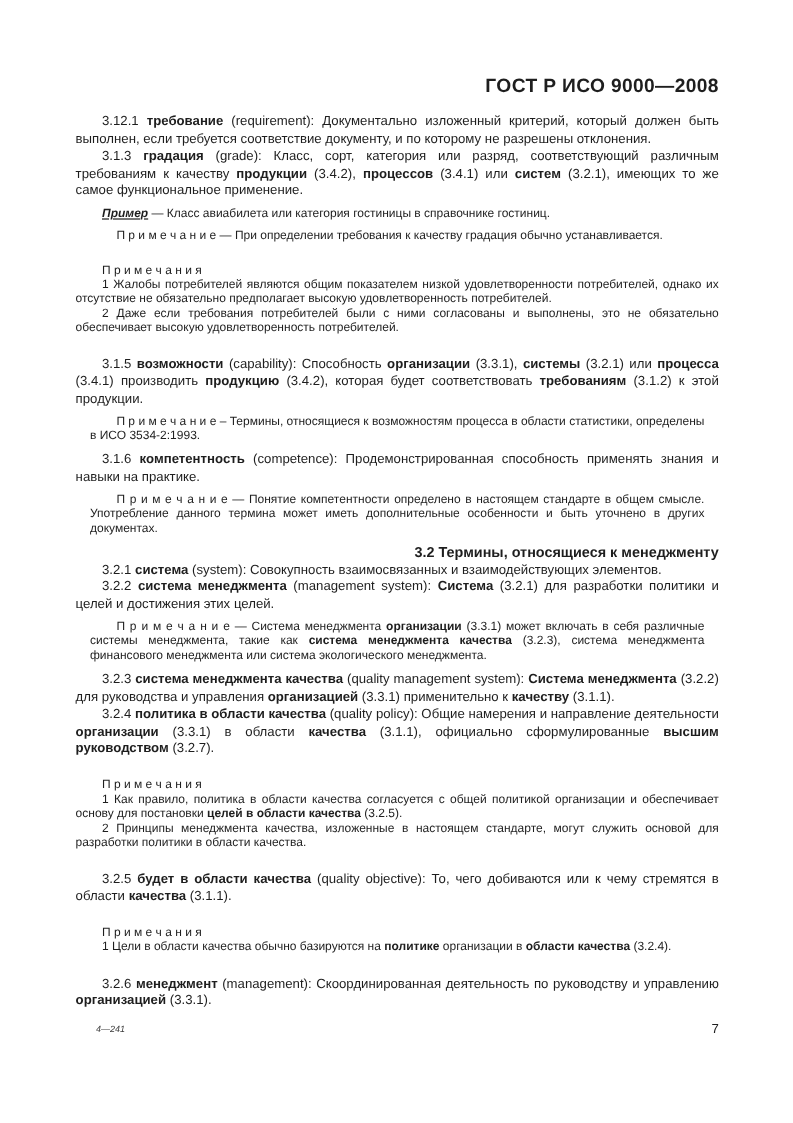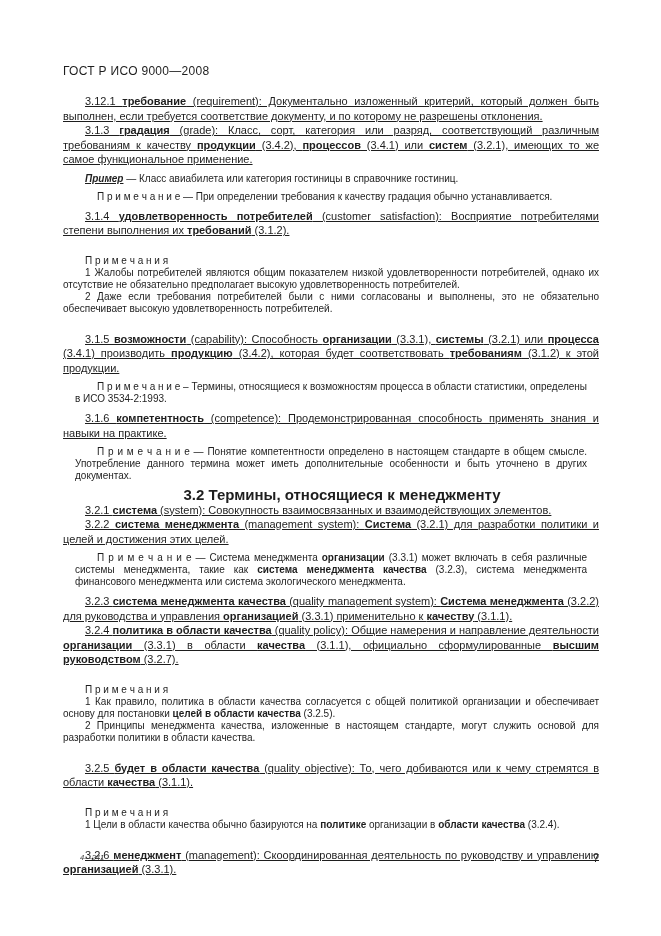--- a/index.html
+++ b/index.html
@@ -14,43 +14,42 @@
     background: #ffffff;
     font-family: "Liberation Sans", sans-serif;
     color: #1e1e1e;
     overflow: hidden;
   }
   .header {
     position: absolute;
     top: 64px;
     left: 63px;
     width: 536px;
-    text-align: left;
-    font-weight: normal;
-    font-size: 12px;
+    text-align: right;
+    font-weight: bold;
+    font-size: 16px;
     letter-spacing: 0.3px;
   }
   .content {
     position: absolute;
     top: 94px;
     left: 63px;
     width: 536px;
   }
   .blk-p {
     font-size: 11px;
     line-height: 14.5px;
     text-align: justify;
     text-indent: 22px;
-    text-decoration: underline;
   }
   .blk-heading {
-    font-size: 15px;
+    font-size: 12px;
     line-height: 14.5px;
     font-weight: bold;
-    text-align: center;
+    text-align: right;
     text-indent: 22px;
   }
   .blk-example {
     font-size: 10px;
     line-height: 12px;
     text-align: justify;
     text-indent: 22px;
     margin: 6px 0;
   }
   .blk-note {
@@ -91,21 +90,20 @@
 <body>
 
 <div class="page">
   <div class="header">ГОСТ Р ИСО 9000—2008</div>
 
   <div class="content">
       <div class="blk-p"><span>3.12.1 </span><span class="b">требование</span><span> (requirement): Документально изложенный критерий, который должен быть выполнен, если требуется соответствие документу, и по которому не разрешены отклонения.</span></div>
       <div class="blk-p"><span>3.1.3 </span><span class="b">градация</span><span> (grade): Класс, сорт, категория или разряд, соответствующий различным требованиям к качеству </span><span class="b">продукции</span><span> (3.4.2), </span><span class="b">процессов</span><span> (3.4.1) или </span><span class="b">систем</span><span> (3.2.1), имеющих то же самое функциональное применение.</span></div>
       <div class="blk-example"><span class="b i">Пример</span><span> — Класс авиабилета или категория гостиницы в справочнике гостиниц.</span></div>
       <div class="blk-note"><span>П р и м е ч а н и е — При определении требования к качеству градация обычно устанавливается.</span></div>
-      <div class="blk-p"><span>3.1.4 </span><span class="b">удовлетворенность потребителей</span><span> (customer satisfaction): Восприятие потребителями степени выполнения их </span><span class="b">требований</span><span> (3.1.2).</span></div>
       <div class="blk-notes">
         <div class="note-line"><span>П р и м е ч а н и я</span></div>
         <div class="note-line"><span>1 Жалобы потребителей являются общим показателем низкой удовлетворенности потребителей, однако их отсутствие не обязательно предполагает высокую удовлетворенность потребителей.</span></div>
         <div class="note-line"><span>2 Даже если требования потребителей были с ними согласованы и выполнены, это не обязательно обеспечивает высокую удовлетворенность потребителей.</span></div>
       </div>
       <div class="blk-p"><span>3.1.5 </span><span class="b">возможности</span><span> (capability): Способность </span><span class="b">организации</span><span> (3.3.1), </span><span class="b">системы</span><span> (3.2.1) или </span><span class="b">процесса</span><span> (3.4.1) производить </span><span class="b">продукцию</span><span> (3.4.2), которая будет соответствовать </span><span class="b">требованиям</span><span> (3.1.2) к этой продукции.</span></div>
       <div class="blk-note"><span>П р и м е ч а н и е – Термины, относящиеся к возможностям процесса в области статистики, определены в ИСО 3534-2:1993.</span></div>
       <div class="blk-p"><span>3.1.6 </span><span class="b">компетентность</span><span> (competence): Продемонстрированная способность применять знания и навыки на практике.</span></div>
       <div class="blk-note"><span>П р и м е ч а н и е — Понятие компетентности определено в настоящем стандарте в общем смысле. Употребление данного термина может иметь дополнительные особенности и быть уточнено в других документах.</span></div>
       <div class="blk-heading"><span>3.2 Термины, относящиеся к менеджменту</span></div>

